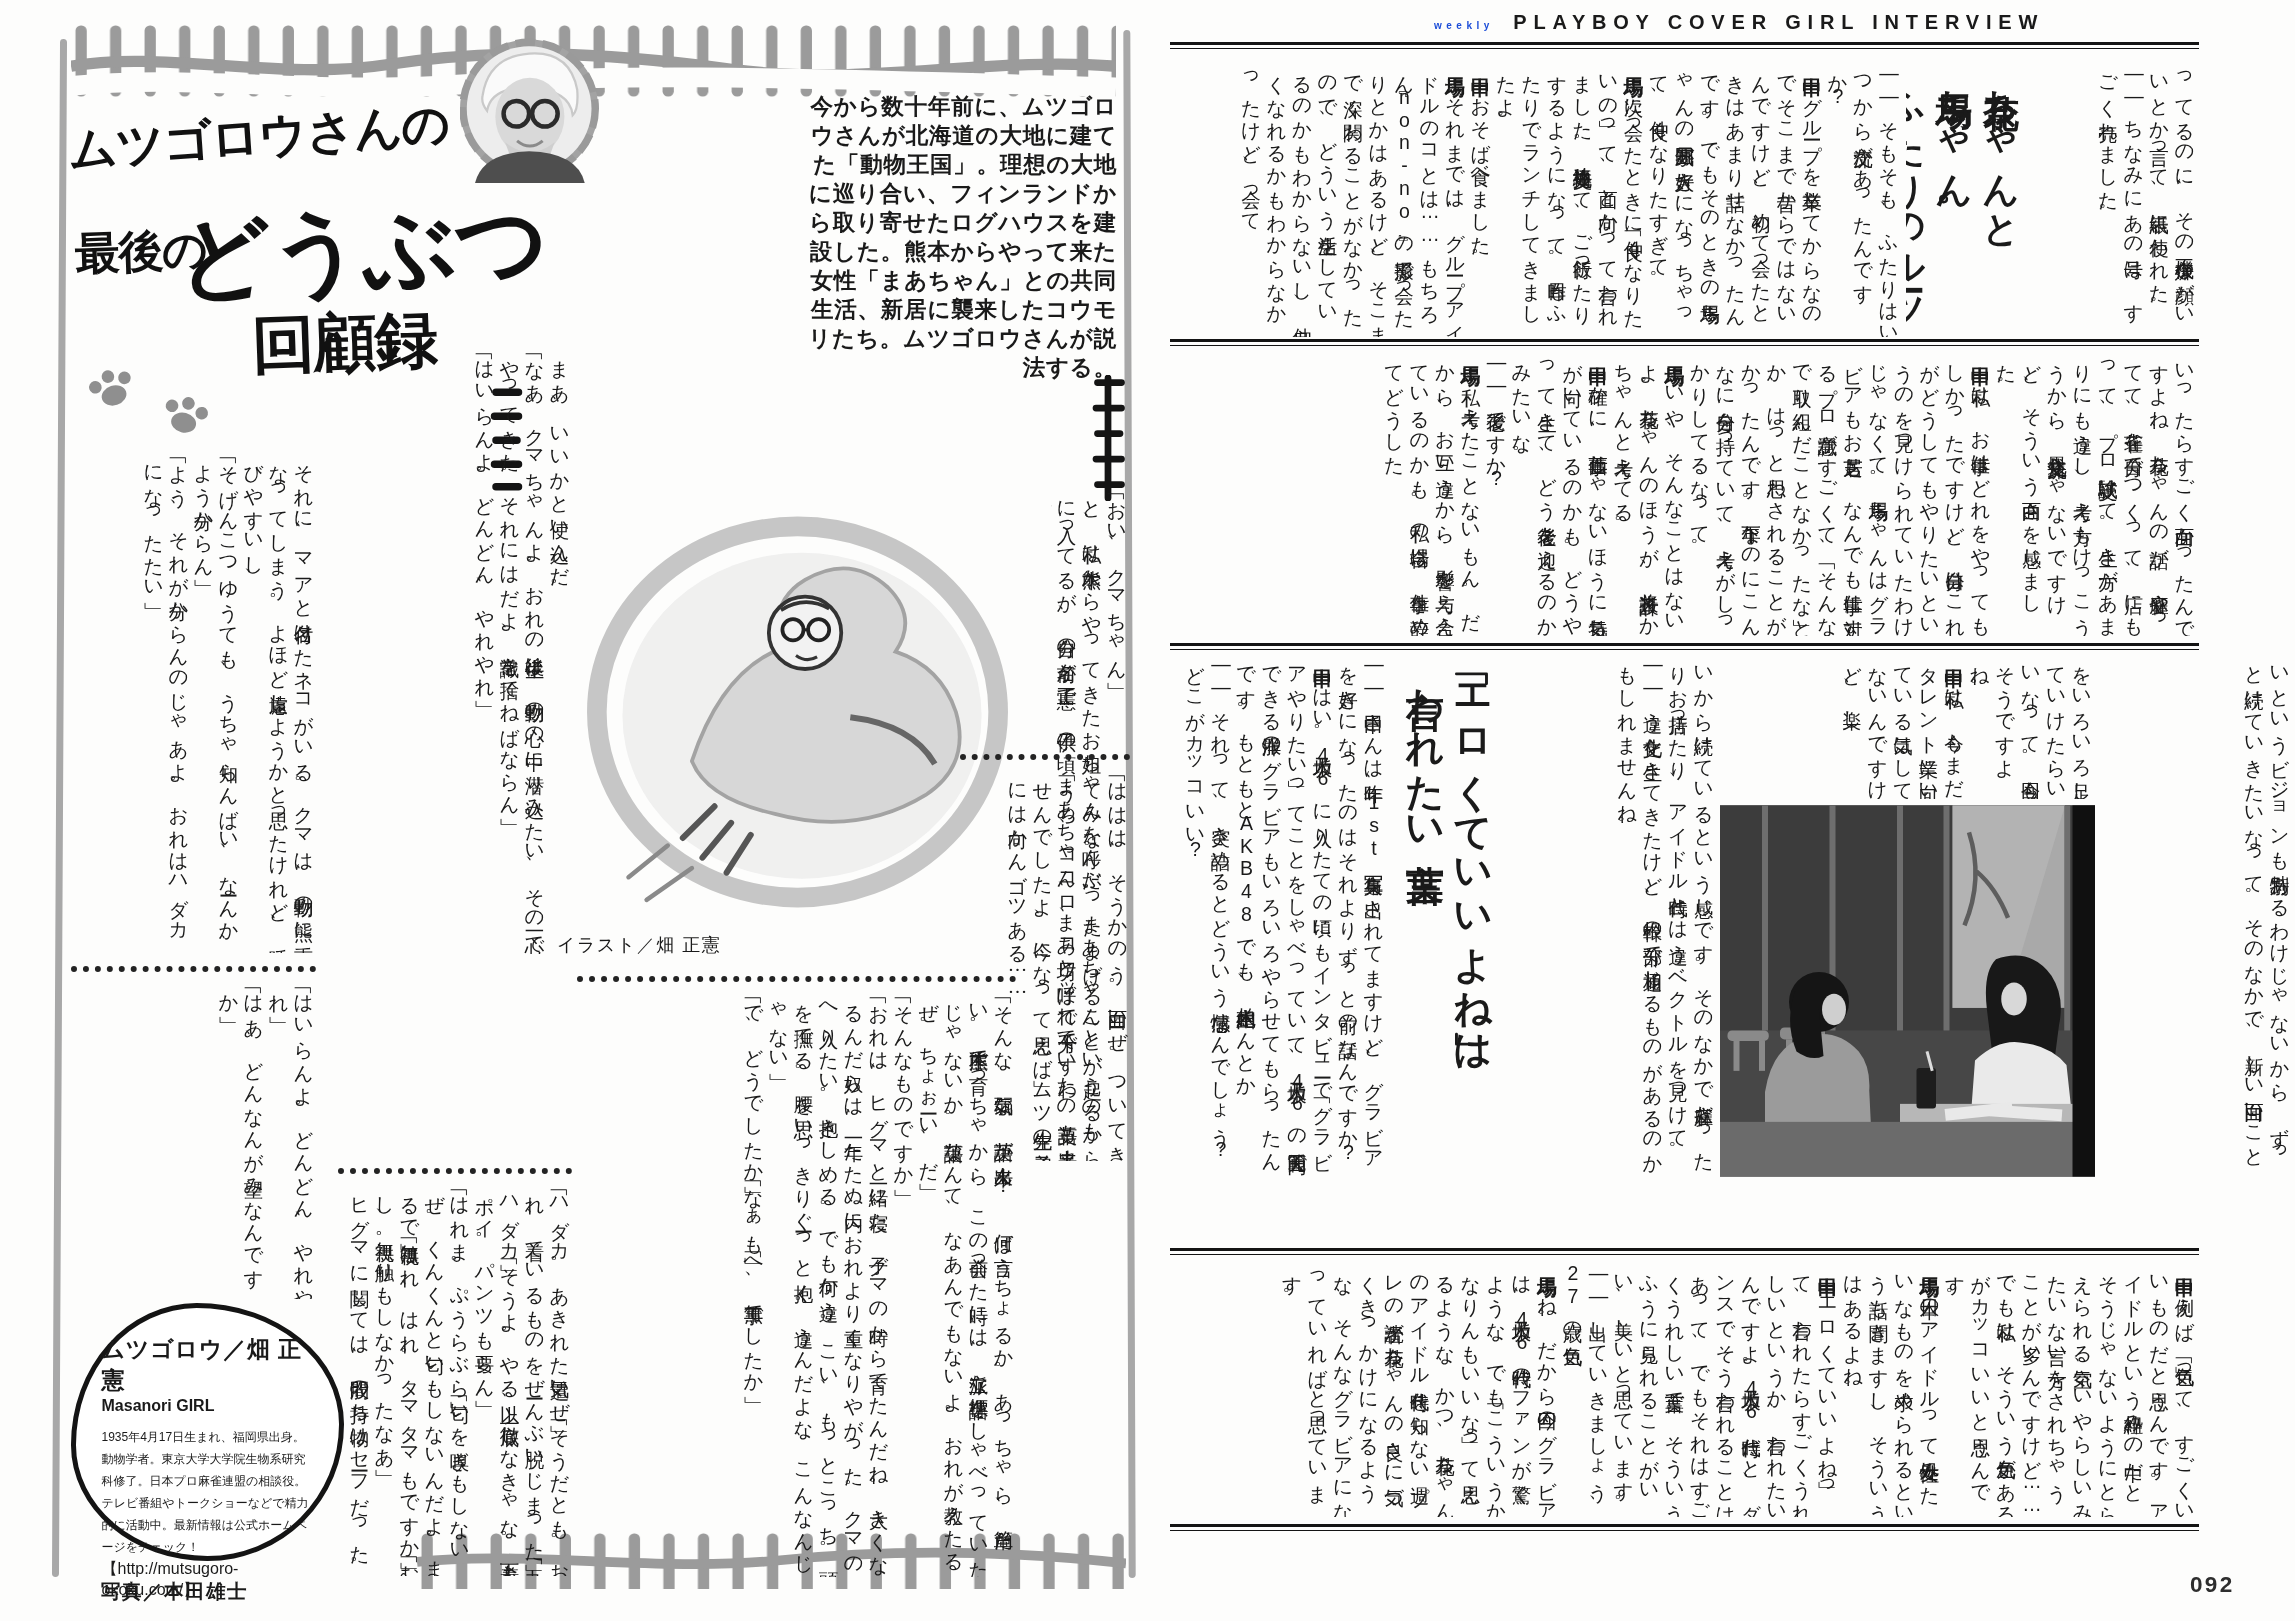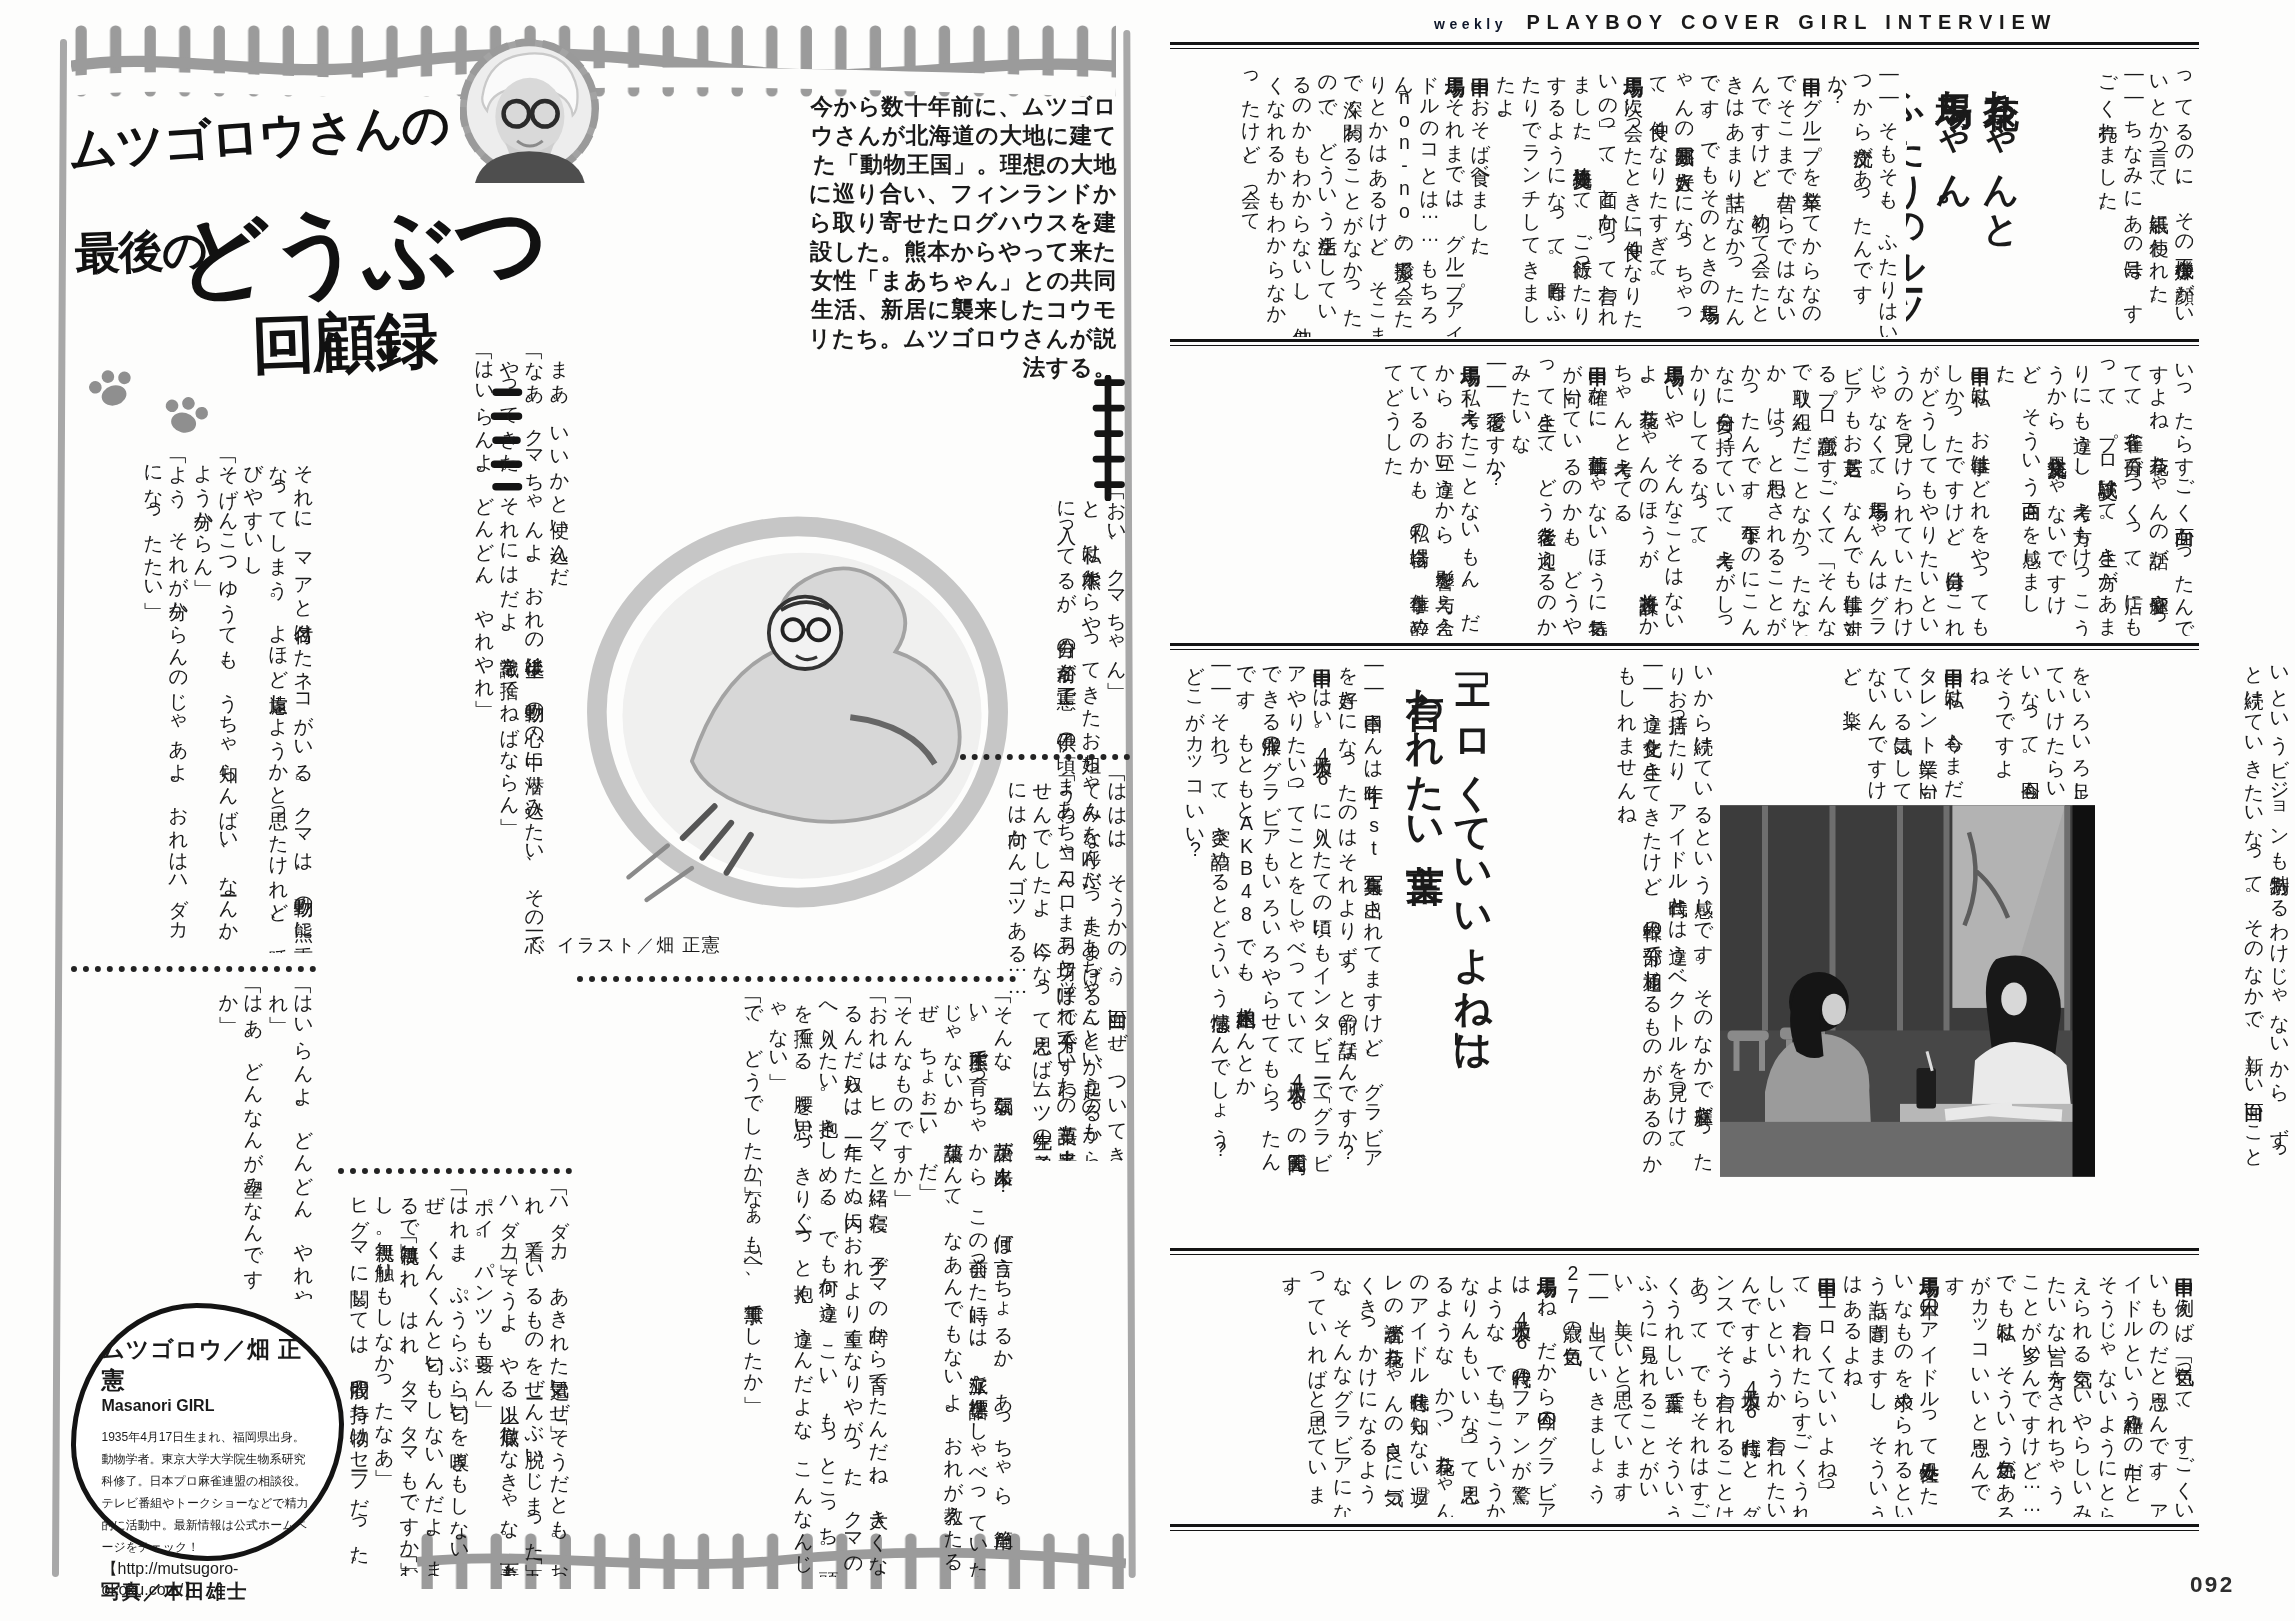--- a/index.html
+++ b/index.html
@@ -11,21 +11,21 @@
   .serif{font-family:"Liberation Serif",serif;}
   .sans{font-family:"Liberation Sans",sans-serif;text-align:right;}
 
   
   .hrule{height:3px;border-top:3px solid #141414;border-bottom:1.5px solid #141414;}
   .vwave{width:6.8px;background:#a8a8a8;border-radius:6px;}
   .dotted-top{border-top:6px dotted #232323;padding-top:9px;}
 
   
   .wp-header{font-weight:bold;letter-spacing:6.8px;font-size:20px;white-space:nowrap;}
-  .wp-header .weekly{font-size:14px;letter-spacing:4.5px;margin-right:19.5px;font-weight:bold;color:#0f172a;}
+  .wp-header .weekly{font-size:10px;letter-spacing:4.5px;margin-right:19.5px;font-weight:bold;color:#1d4ed8;}
   .iv-body{font-size:19.5px;line-height:25.5px;letter-spacing:0.8px;}
   .iv-body b{font-weight:bold;}
   .iv-heading{font-weight:900;font-size:36px;line-height:47px;letter-spacing:0px;}
   .iv-heading p{margin:0;}
   .photo-caption{font-size:19px;line-height:26px;letter-spacing:0.4px;}
   .pagenum{font-size:22.5px;font-weight:bold;letter-spacing:2.3px;color:#2e2e2e;margin-left:21px;}
 
   
   .logo-line{font-weight:900;white-space:nowrap;letter-spacing:-1.5px;
              font-family:"Liberation Sans",sans-serif;color:#111;}

